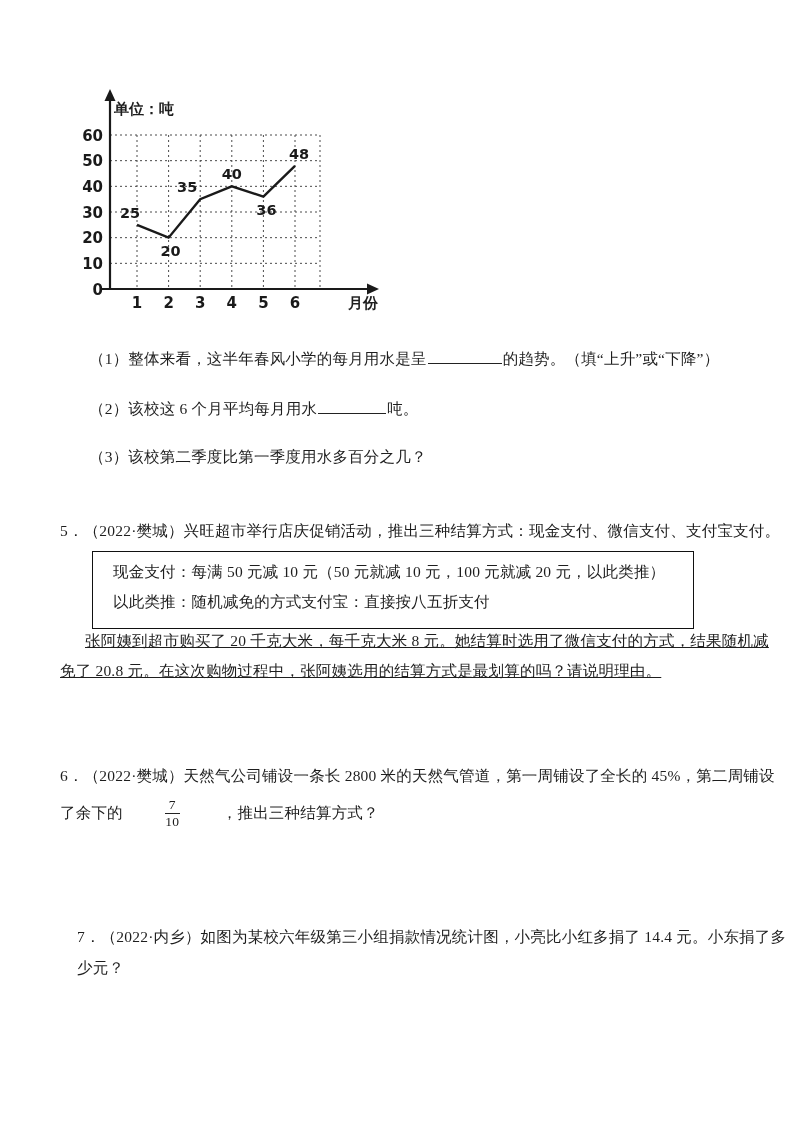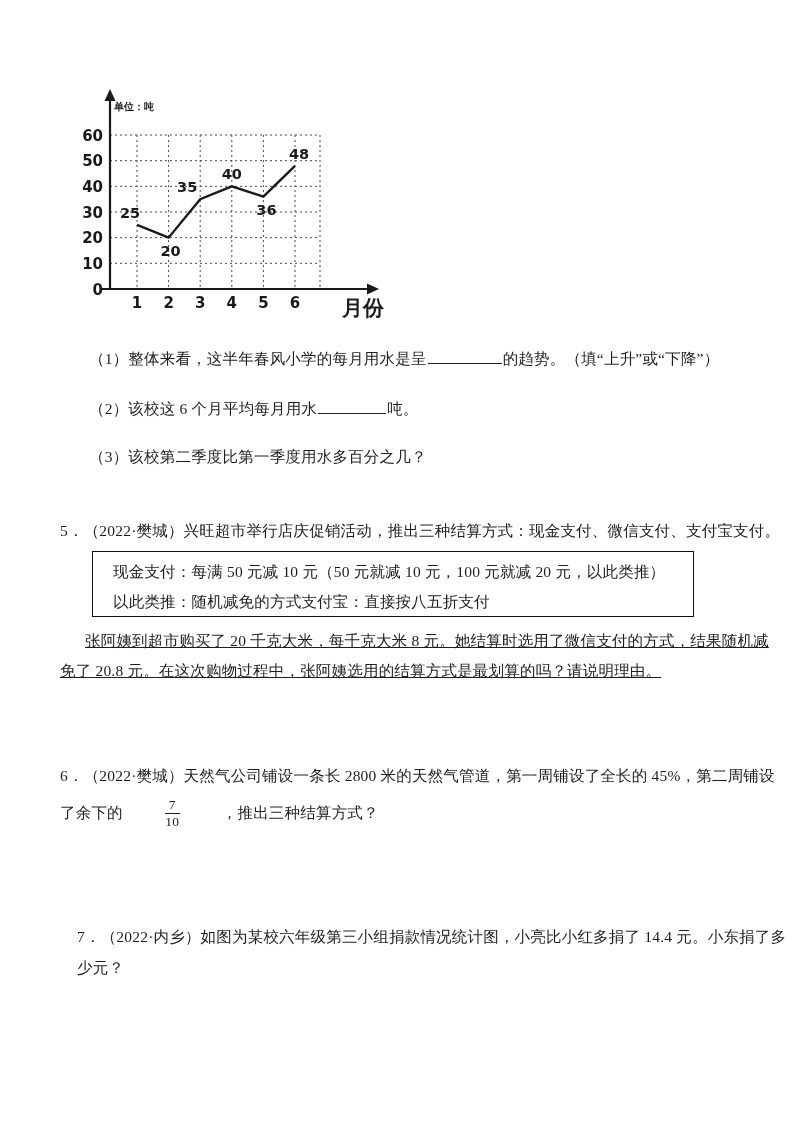--- a/index.html
+++ b/index.html
@@ -5,45 +5,45 @@
   html,body{margin:0;padding:0;background:#ffffff;}
   .page{
     position:relative;width:793px;height:1122px;background:#ffffff;
     font-family:"Liberation Serif","DejaVu Serif",serif;
     color:#1e1e1e;overflow:hidden;
   }
   
   .chart-wrap{position:absolute;left:62px;top:88px;width:360px;height:240px;}
   .chart-wrap svg{position:absolute;left:0;top:0;}
   .unit-label{
-    position:absolute;left:52px;top:12px;font-weight:700;font-size:10px;
+    position:absolute;left:52px;top:12px;font-weight:700;font-size:15px;
     font-family:"DejaVu Sans","Liberation Sans",sans-serif;white-space:nowrap;
   }
   .xaxis-label{
-    position:absolute;left:280px;top:206px;font-weight:700;font-size:21px;
+    position:absolute;left:286px;top:206px;font-weight:700;font-size:15px;
     font-family:"DejaVu Sans","Liberation Sans",sans-serif;white-space:nowrap;
   }
   .grid{stroke:#4a4a4a;stroke-width:1;stroke-dasharray:2 3;}
   .axis{stroke:#1a1a1a;stroke-width:2.2;}
   .series{fill:none;stroke:#1a1a1a;stroke-width:2.4;}
   .tick{font:700 15px "DejaVu Sans","Liberation Sans",sans-serif;fill:#1a1a1a;}
   .plabel{font:700 14.5px "DejaVu Sans","Liberation Sans",sans-serif;fill:#1a1a1a;}
   
   .txt{font-size:15.5px;letter-spacing:0.2px;white-space:nowrap;}
   .q4{position:absolute;left:89px;top:333px;}
   .q4 .line{height:36px;line-height:20px;margin-top:14px;}
   .blank{
     display:inline-block;height:16px;border-bottom:1.2px solid #222;
     vertical-align:baseline;margin:0 1px;
   }
   .blank.b1{width:74px;}
   .blank.b2{width:68px;}
   .q5-header{position:absolute;left:60px;top:521px;}
   .promo-box{
-    position:absolute;left:92px;top:551px;width:602px;height:66px;
+    position:absolute;left:92px;top:551px;width:602px;height:78px;
     border:1.5px solid #111;box-sizing:border-box;padding:5px 0 16px 20px;
   }
   .promo-box .line{line-height:30px;}
   .q5-body{position:absolute;left:60px;top:626px;}
   .q5-body .line{line-height:30px;text-decoration:underline;}
   .q5-body .line.indent{padding-left:25px;}
   .q6{position:absolute;left:60px;top:766px;}
   .q6 .line1{line-height:20px;}
   .q6 .line2{margin-top:11px;display:flex;align-items:center;gap:40px;}
   .frac{

